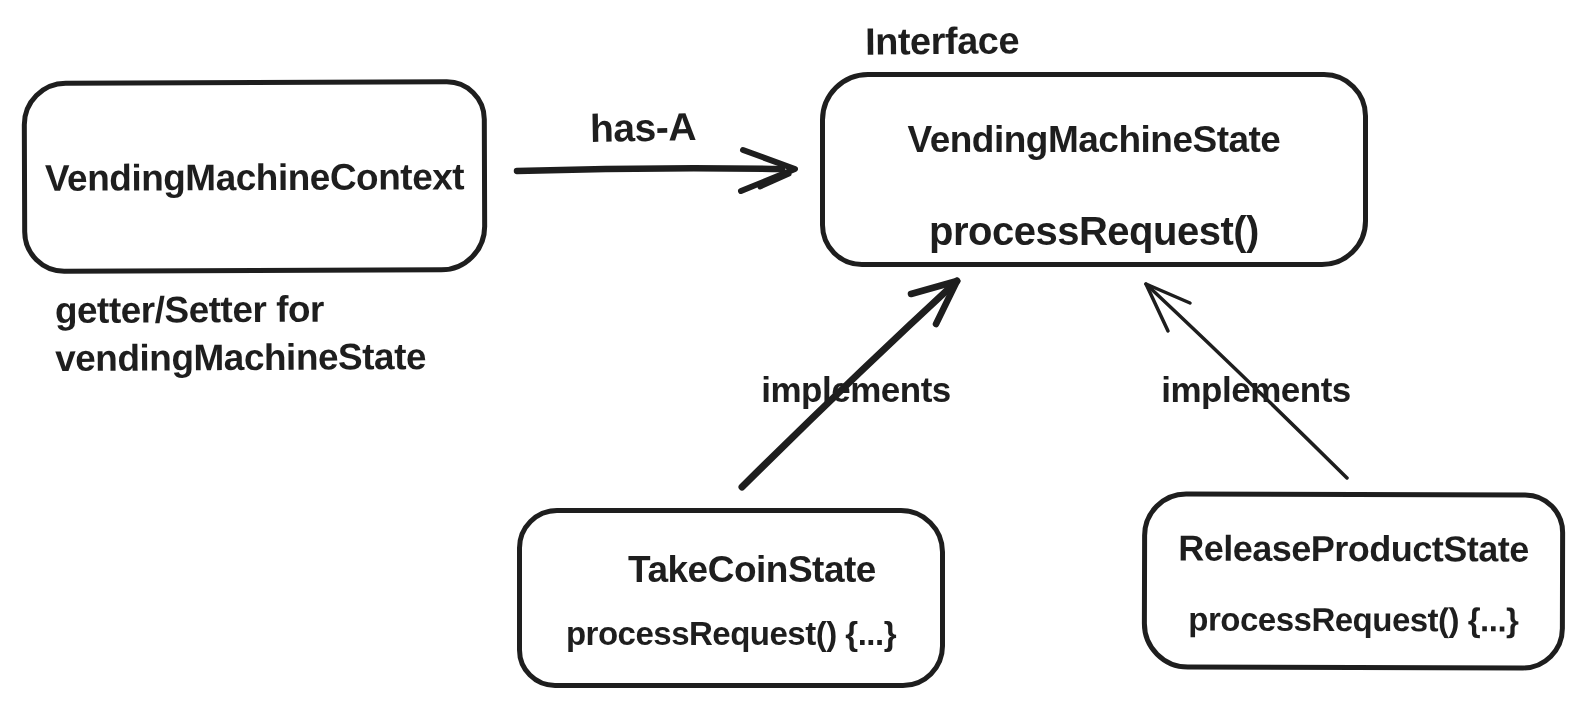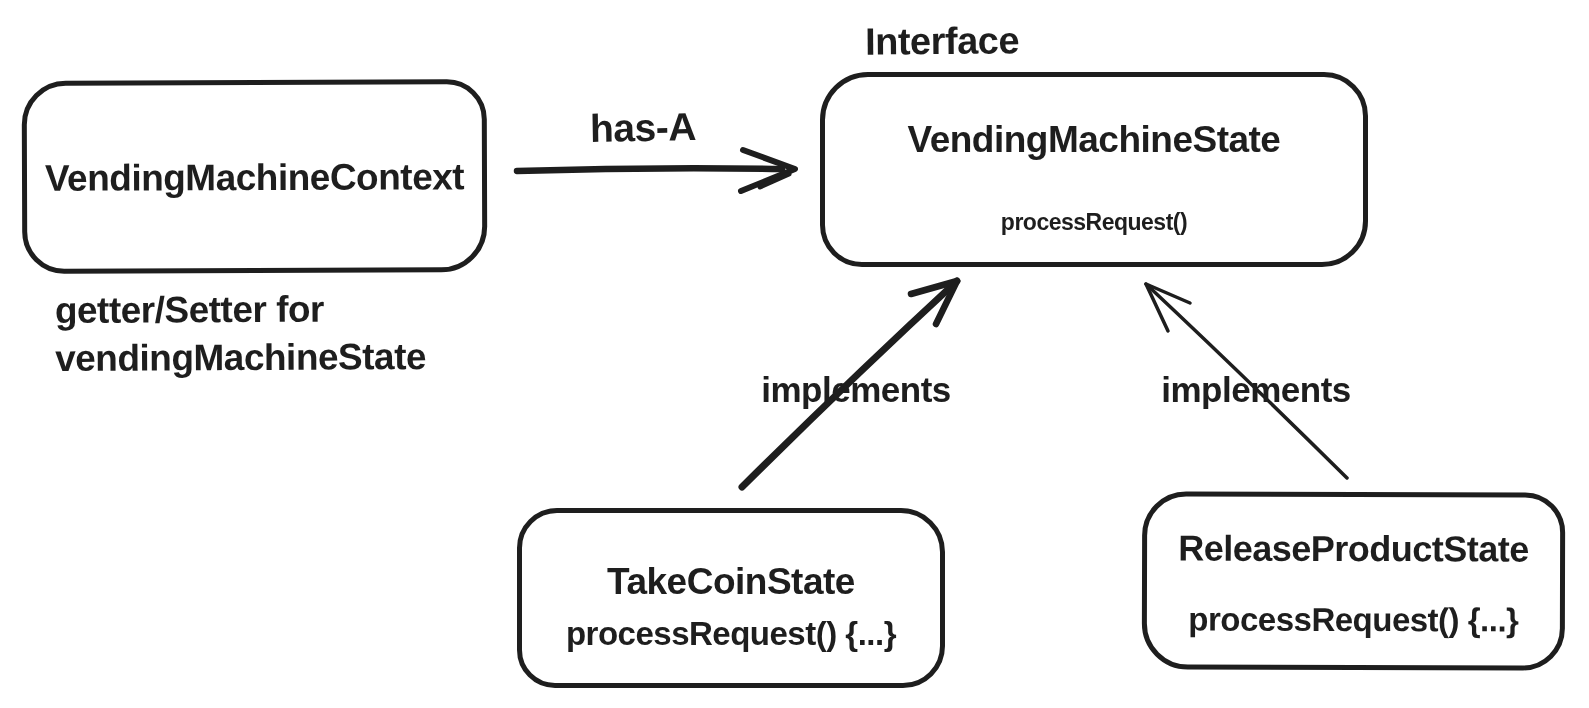--- a/index.html
+++ b/index.html
@@ -37,22 +37,22 @@
     letter-spacing: -0.5px;
     white-space: nowrap;
   }
   .box-context   { left: 22px;   top: 80px;  width: 465px; height: 193px; border-radius: 44px 40px 46px 42px; transform: rotate(-0.2deg); }
   .box-interface { left: 820px;  top: 72px;  width: 548px; height: 195px; border-radius: 48px 44px 46px 42px; }
   .box-takecoin  { left: 517px;  top: 508px; width: 428px; height: 180px; border-radius: 40px 44px 42px 38px; }
   .box-release   { left: 1142px; top: 492px; width: 423px; height: 178px; border-radius: 44px 40px 42px 46px; transform: rotate(0.15deg); }
 
   .ctx-title   { top: 72px;  font-size: 37px; }
   .if-title    { top: 42px;  font-size: 37px; }
-  .if-method   { top: 132px; font-size: 23px; }
-  .tc-title    { top: 48px;  font-size: 37px; }
+  .if-method   { top: 132px; font-size: 40px; }
+  .tc-title    { top: 36px;  font-size: 37px; margin-left: 21px; }
   .tc-method   { top: 102px; font-size: 33px; }
   .rp-title    { top: 31px;  font-size: 36px; }
   .rp-method   { top: 104px; font-size: 33px; }
 
   .float-label {
     position: absolute;
     font-weight: bold;
     letter-spacing: -0.5px;
     white-space: nowrap;
     text-align: center;

